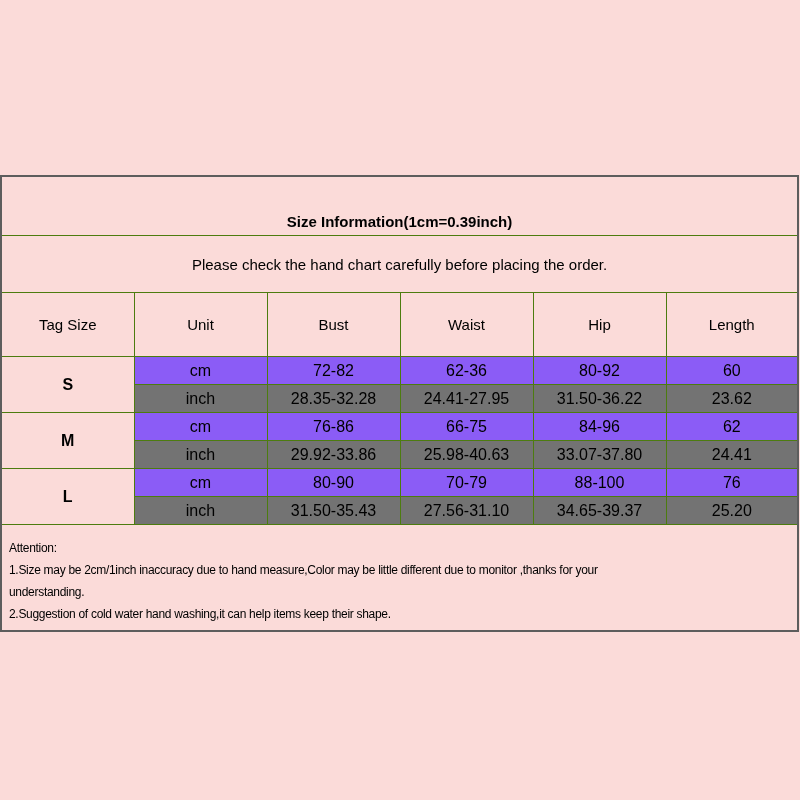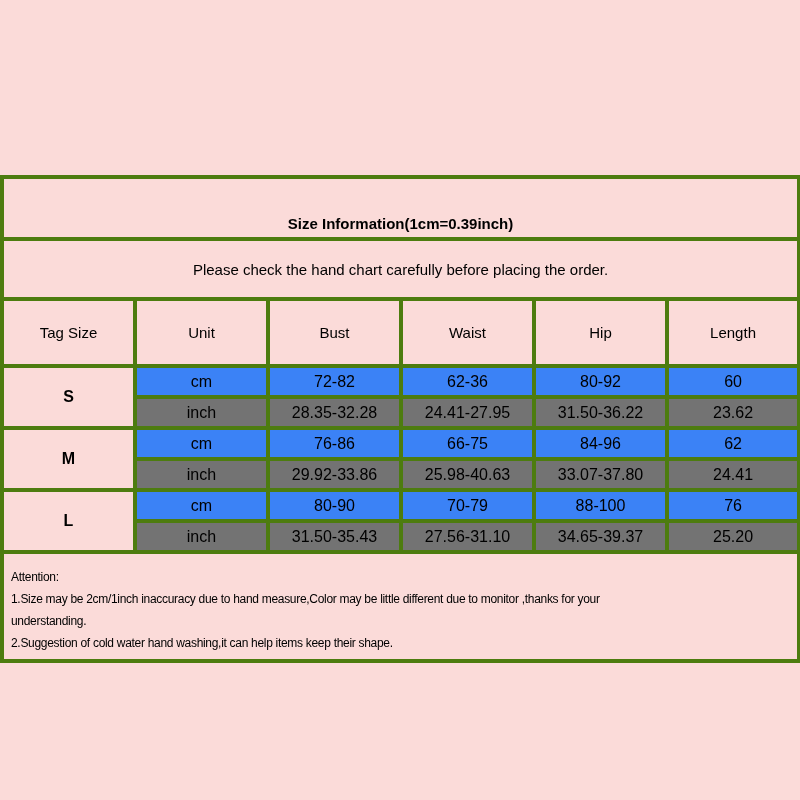--- a/index.html
+++ b/index.html
@@ -22,21 +22,21 @@
     width: 797px;
   }
   table.size-chart {
     width: 797px;
     border-collapse: collapse;
     table-layout: fixed;
     border: 2px solid #5d5d5d;
     background: #fbdbd9;
   }
   table.size-chart td {
-    border: 4px solid #4d7c0f;
+    border: 1px solid #4d7c0f;
     text-align: center;
     vertical-align: middle;
     padding: 0;
     font-size: 16px;
     overflow: hidden;
   }
   tr.row-title td {
     height: 53px;
     font-weight: bold;
     font-size: 15px;
@@ -54,21 +54,21 @@
   }
   tr.row-data td {
     height: 27px;
   }
   td.tag-cell {
     font-weight: bold;
     font-size: 17px;
     background: #fbdbd9;
   }
   tr.row-cm td.val-cell {
-    background: #3b82f6;
+    background: #8b5cf6;
   }
   tr.row-inch td.val-cell {
     background: #737373;
   }
   tr.row-attention td {
     height: 100px;
     text-align: left;
     vertical-align: bottom;
     padding: 0 4px 5px 7px;
   }

